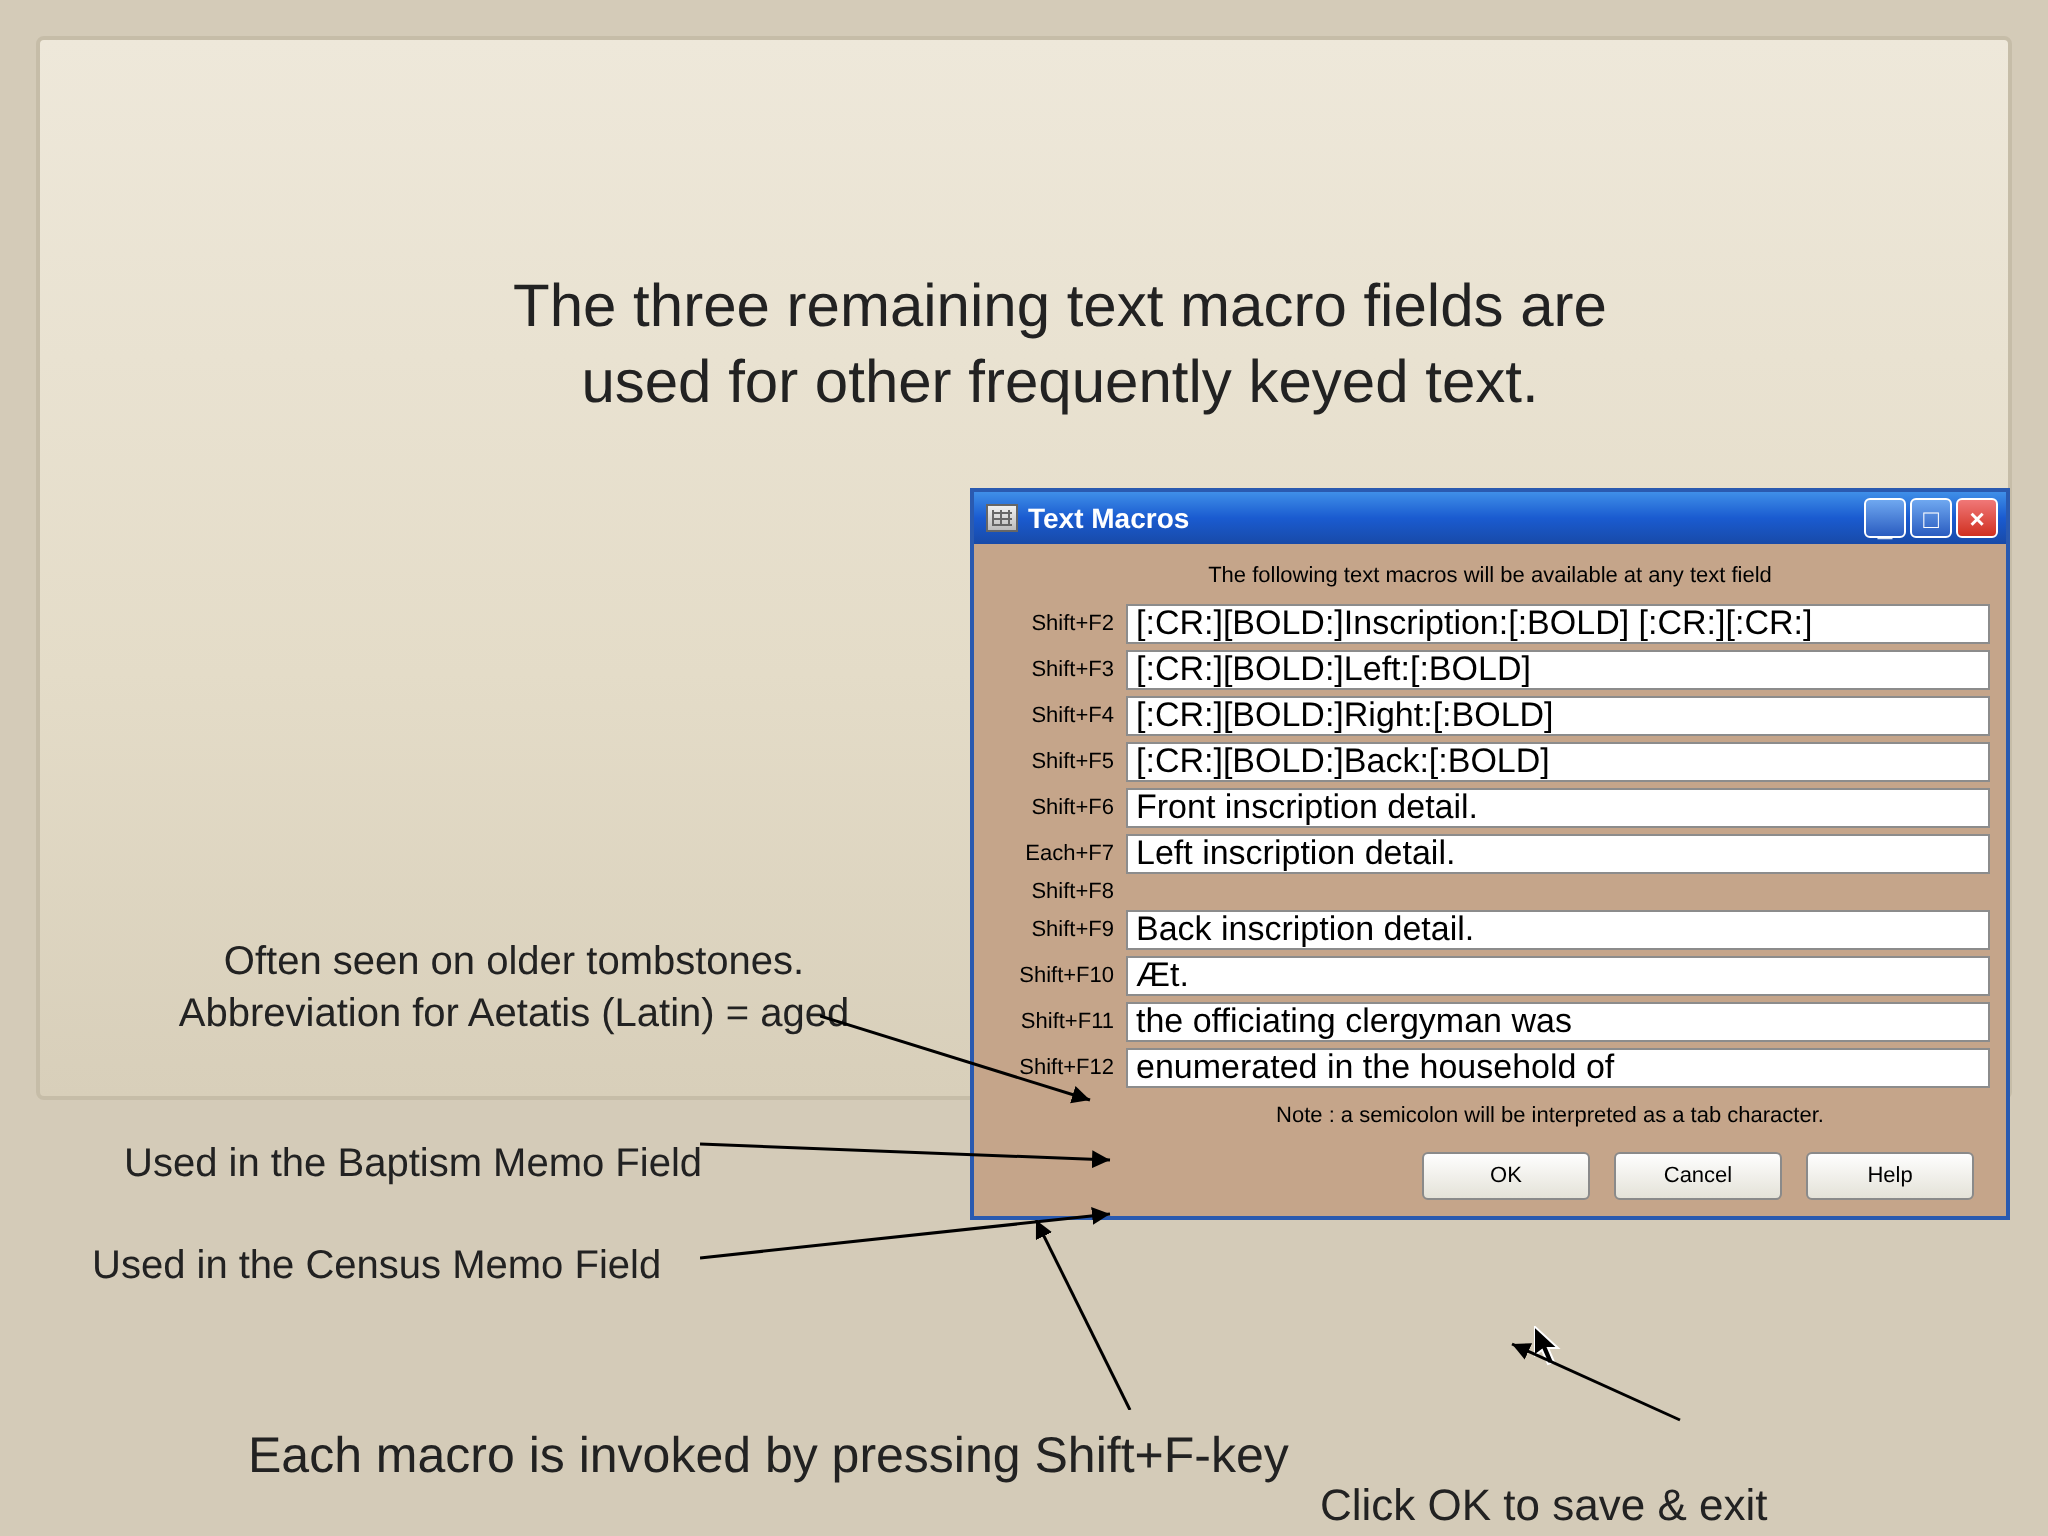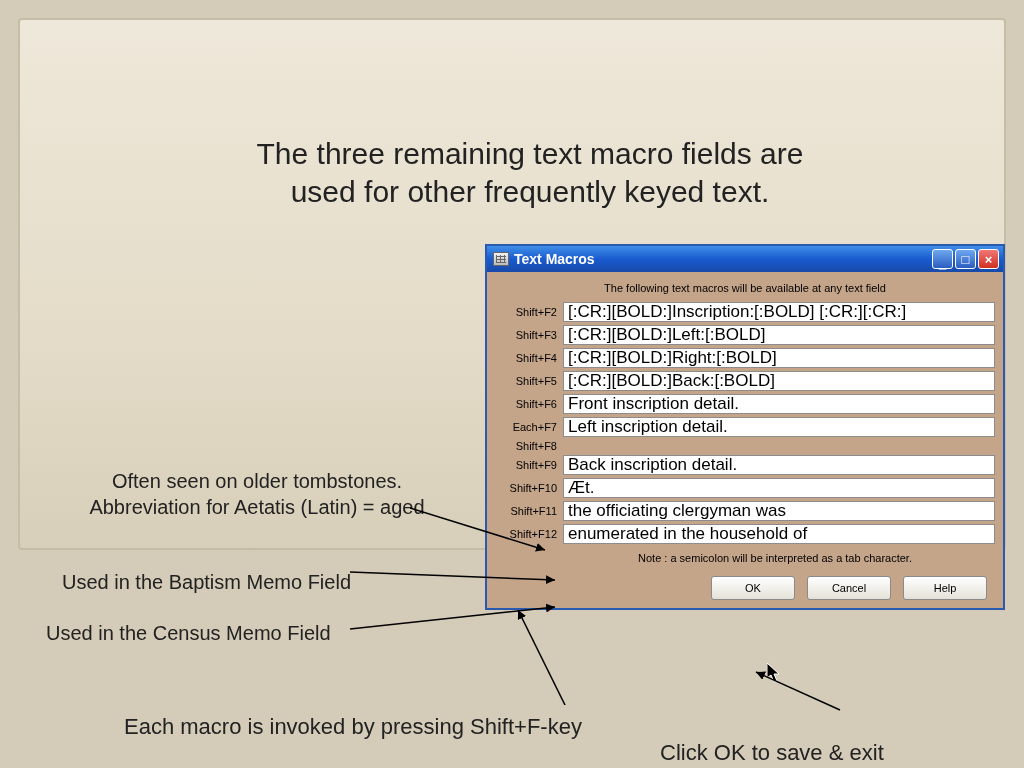--- a/index.html
+++ b/index.html
@@ -34,21 +34,21 @@
   .heading div { display: block; }
   .side-note {
     position: absolute;
     font-size: 20px;
     color: #222;
     line-height: 1.3;
   }
   .note1 { left: 32px; top: 448px; width: 410px; text-align: center; }
   .note2 { left: 26px; top: 549px; width: 380px; margin-left: 16px; }
   .note3 { left: 26px; top: 600px; width: 380px; }
-  .foot1 { position: absolute; left: 104px; top: 694px; font-size: 22px; color: #222; }
+  .foot1 { position: absolute; left: 104px; top: 694px; font-size: 25px; color: #222; }
   .foot2 { position: absolute; left: 640px; top: 720px; font-size: 22px; color: #222; }
 
   
   .dlg {
     position: absolute;
     left: 465px;
     top: 224px;
     width: 520px;
     background: #c5a58a;
     border: 2px solid #2a5ab0;

